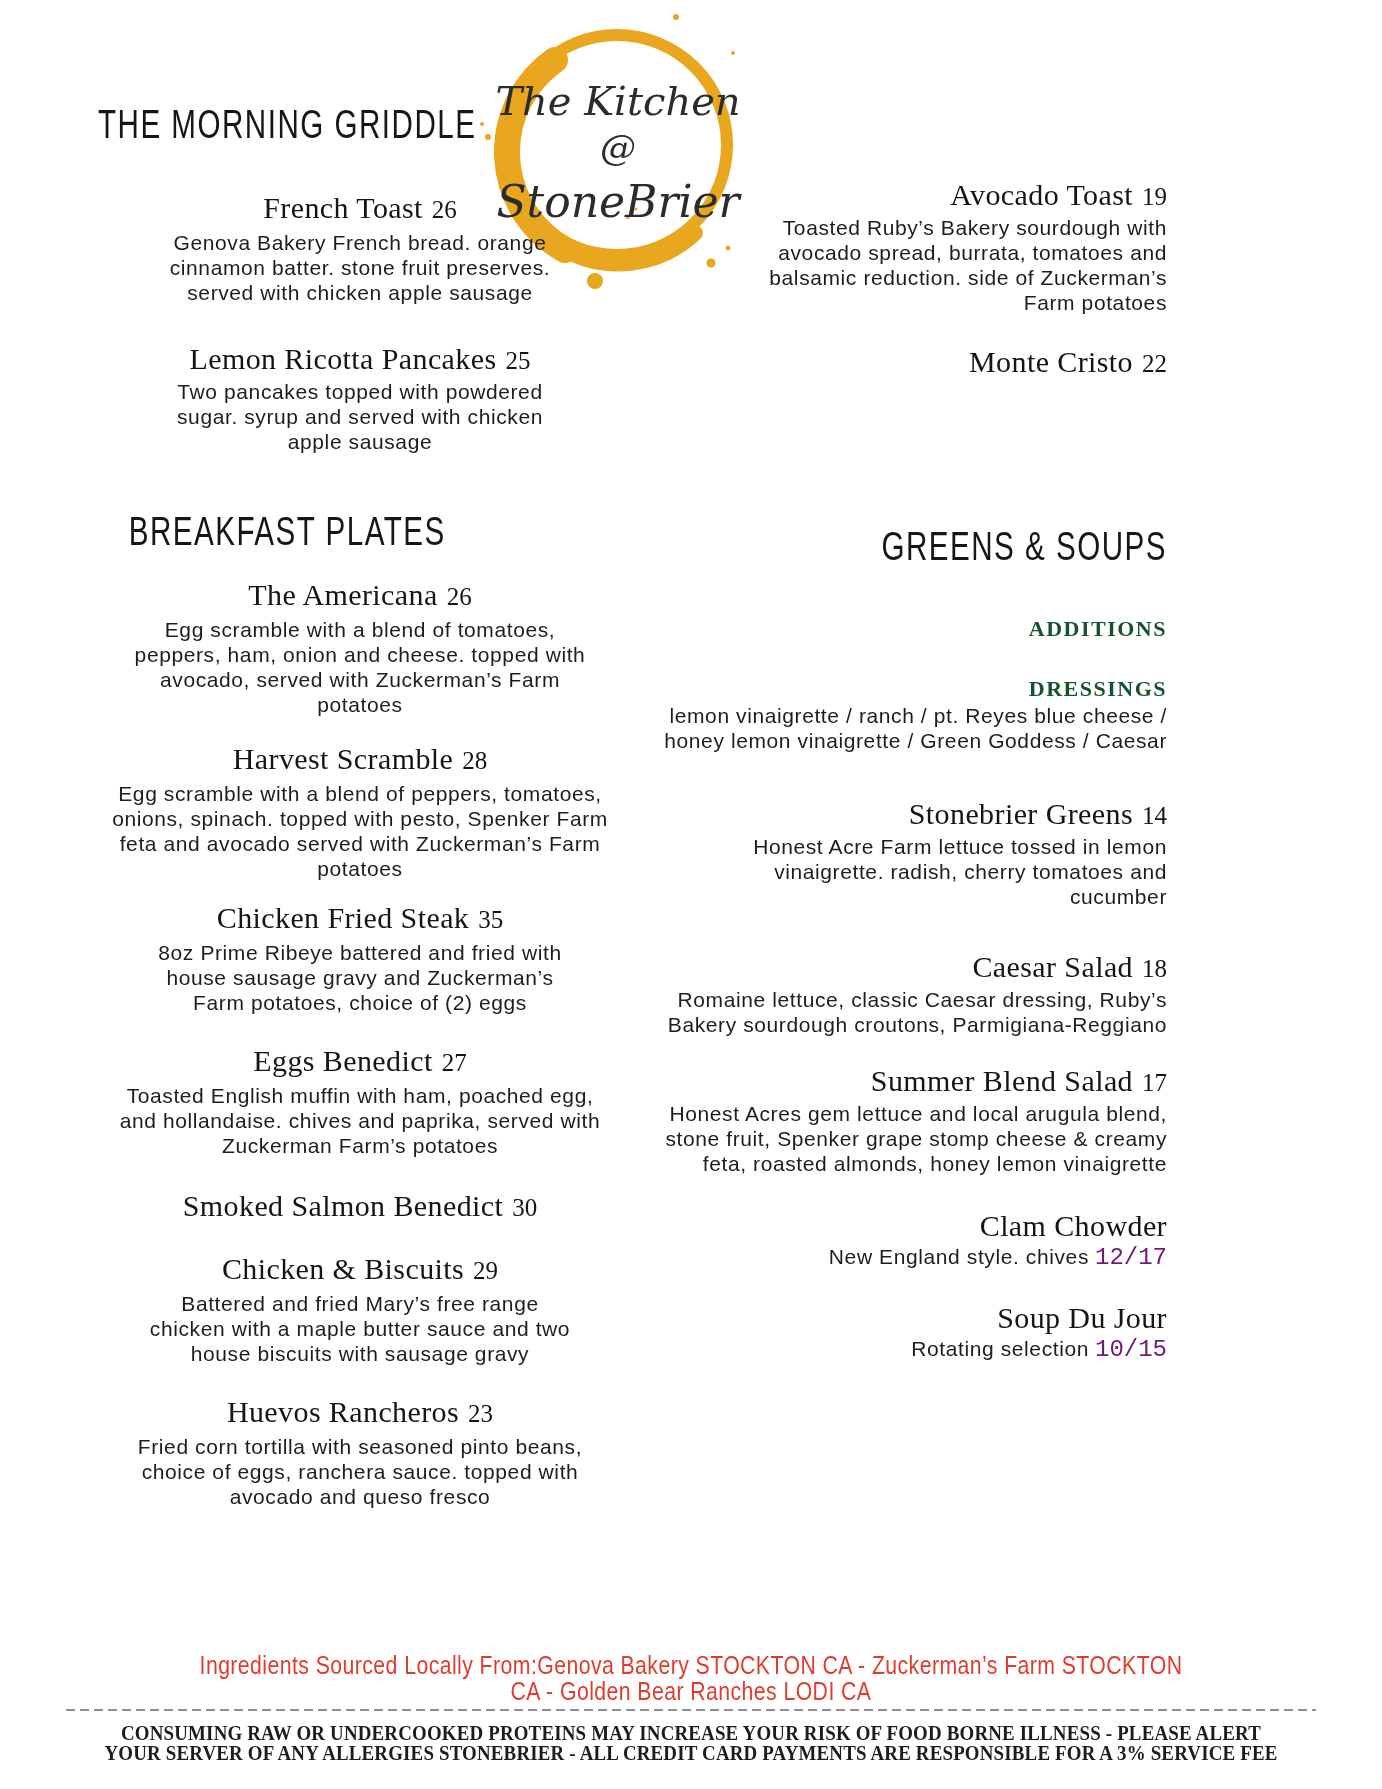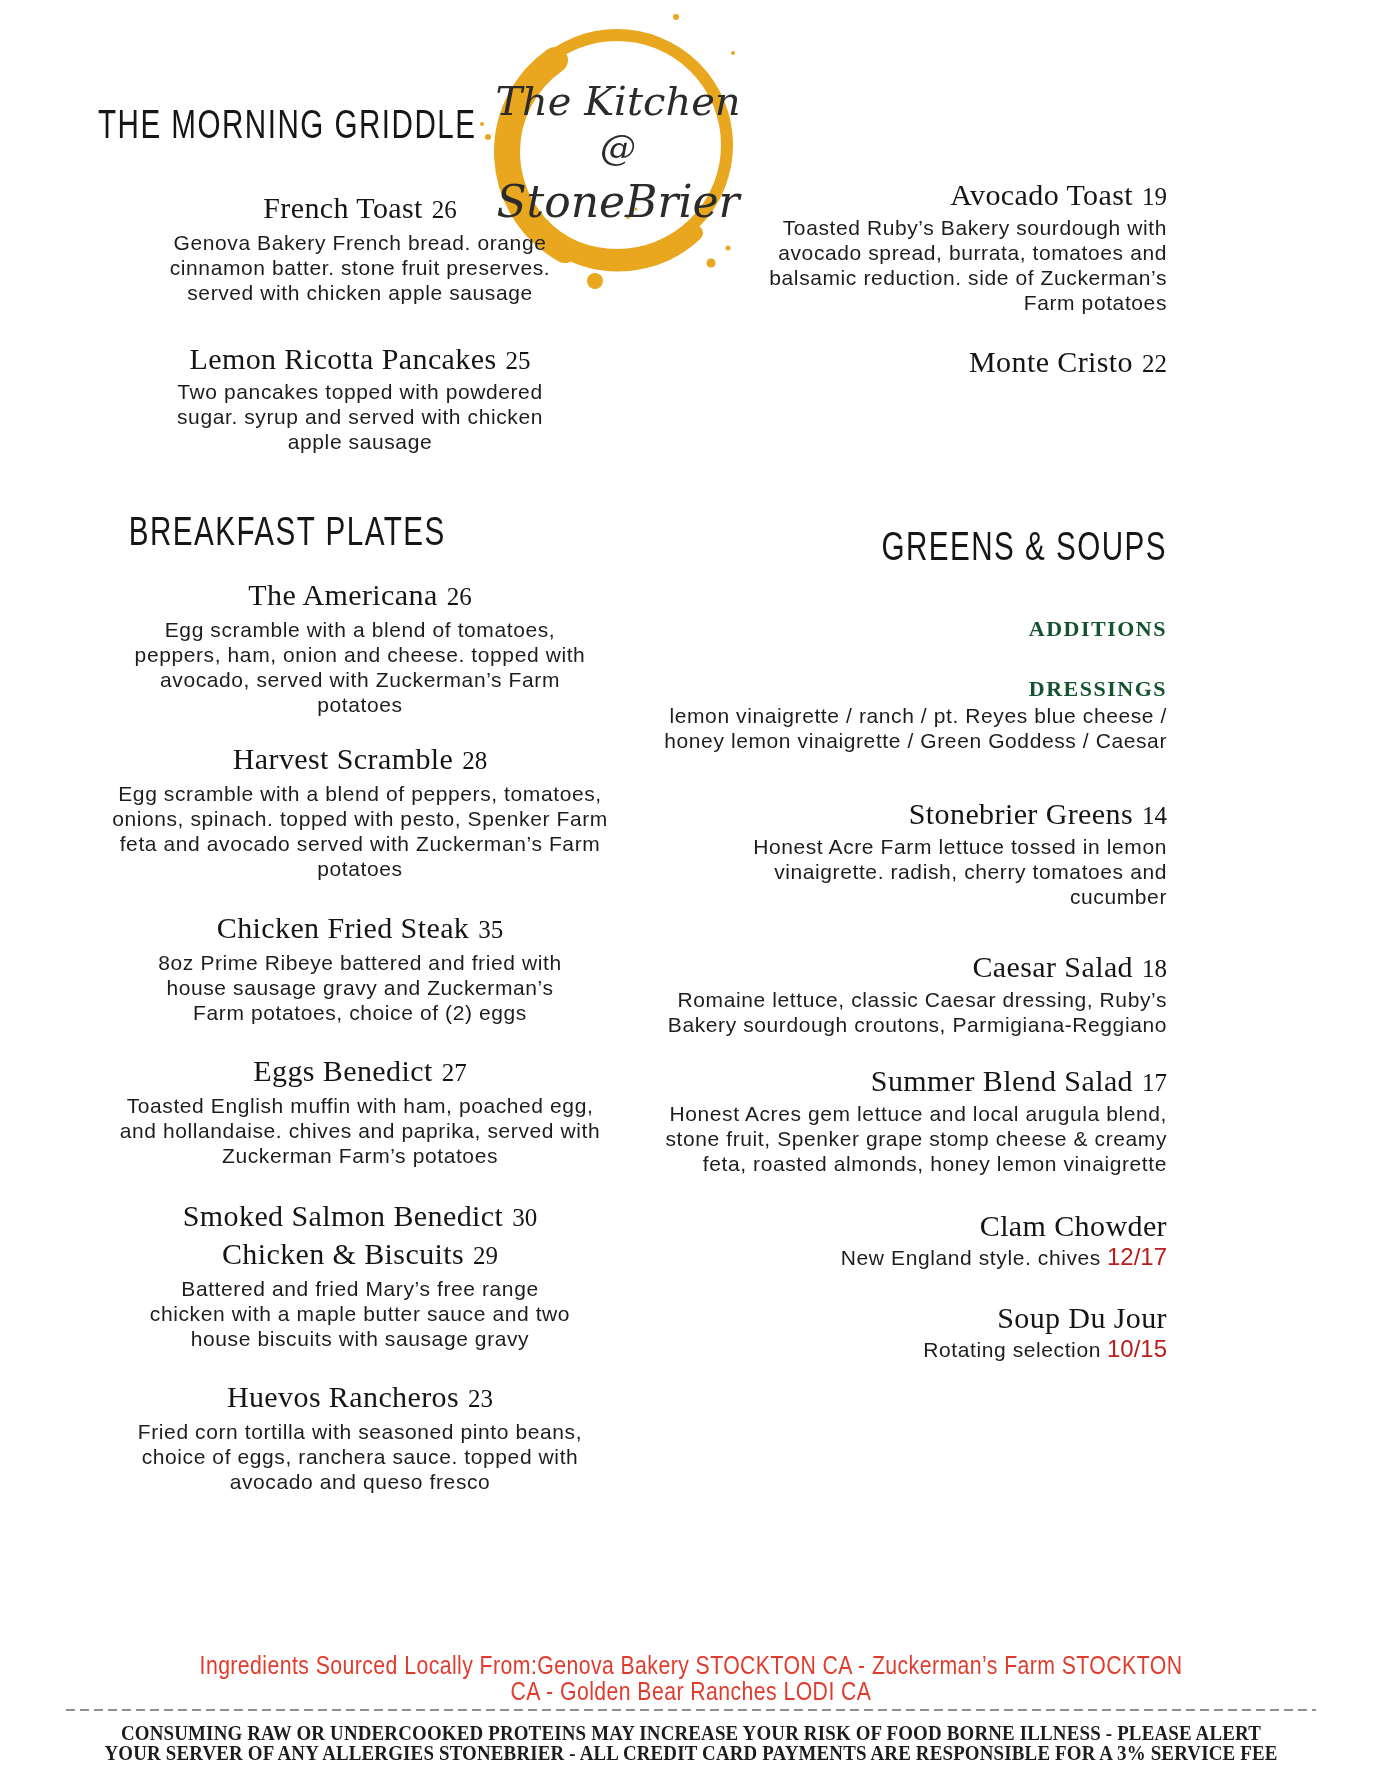--- a/index.html
+++ b/index.html
@@ -46,28 +46,28 @@
 
   
   .sub-h {
     font-family:"Liberation Serif", serif;
     font-weight:700; font-size:22px; line-height:29px;
     letter-spacing:1.5px; color:#14532d;
   }
 
   .soup-line { white-space:normal; }
   .soup-line .sprice {
-    font-family:Liberation Sans, sans-serif;
-    font-size:24px; letter-spacing:0; margin-left:6px; color:#b91c1c;
+    font-family:Liberation Mono, monospace;
+    font-size:24px; letter-spacing:0; margin-left:6px; color:#701a75;
   }
 
   
   .mt42{margin-top:42px}.mt36{margin-top:36px}.mt53{margin-top:53px}
-  .mt22{margin-top:22px}.mt24{margin-top:24px}.mt19{margin-top:29px}
-  .mt28{margin-top:28px}.mt30{margin-top:30px}.mt25{}
+  .mt22{margin-top:22px}.mt24{margin-top:24px}.mt19{margin-top:19px}
+  .mt28{margin-top:28px}.mt30{margin-top:30px}.mt25{margin-top:25px}
   .mt2{margin-top:2px}
   
   .mt29{margin-top:29px}.mt140{margin-top:140px}.mt44{margin-top:44px}
   .mt31{margin-top:31px}.mt43{margin-top:43px}.mt40{margin-top:40px}
   .mt26{margin-top:26px}.mt32{margin-top:32px}
 
   
   .logo { position:absolute; left:470px; top:5px; width:290px; height:290px; }
 
   

